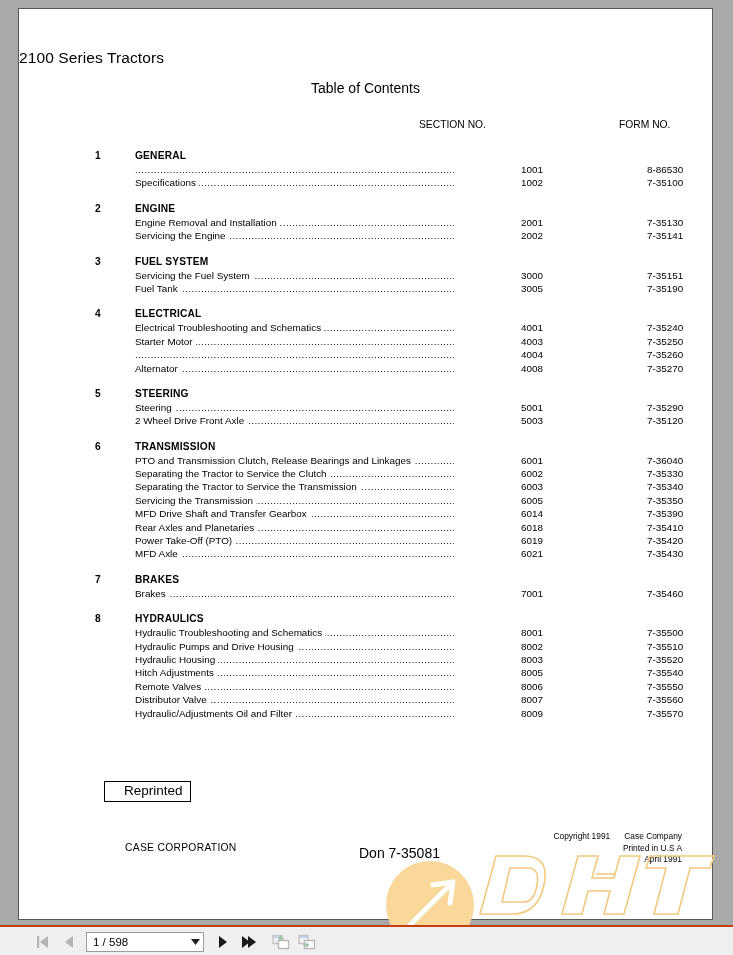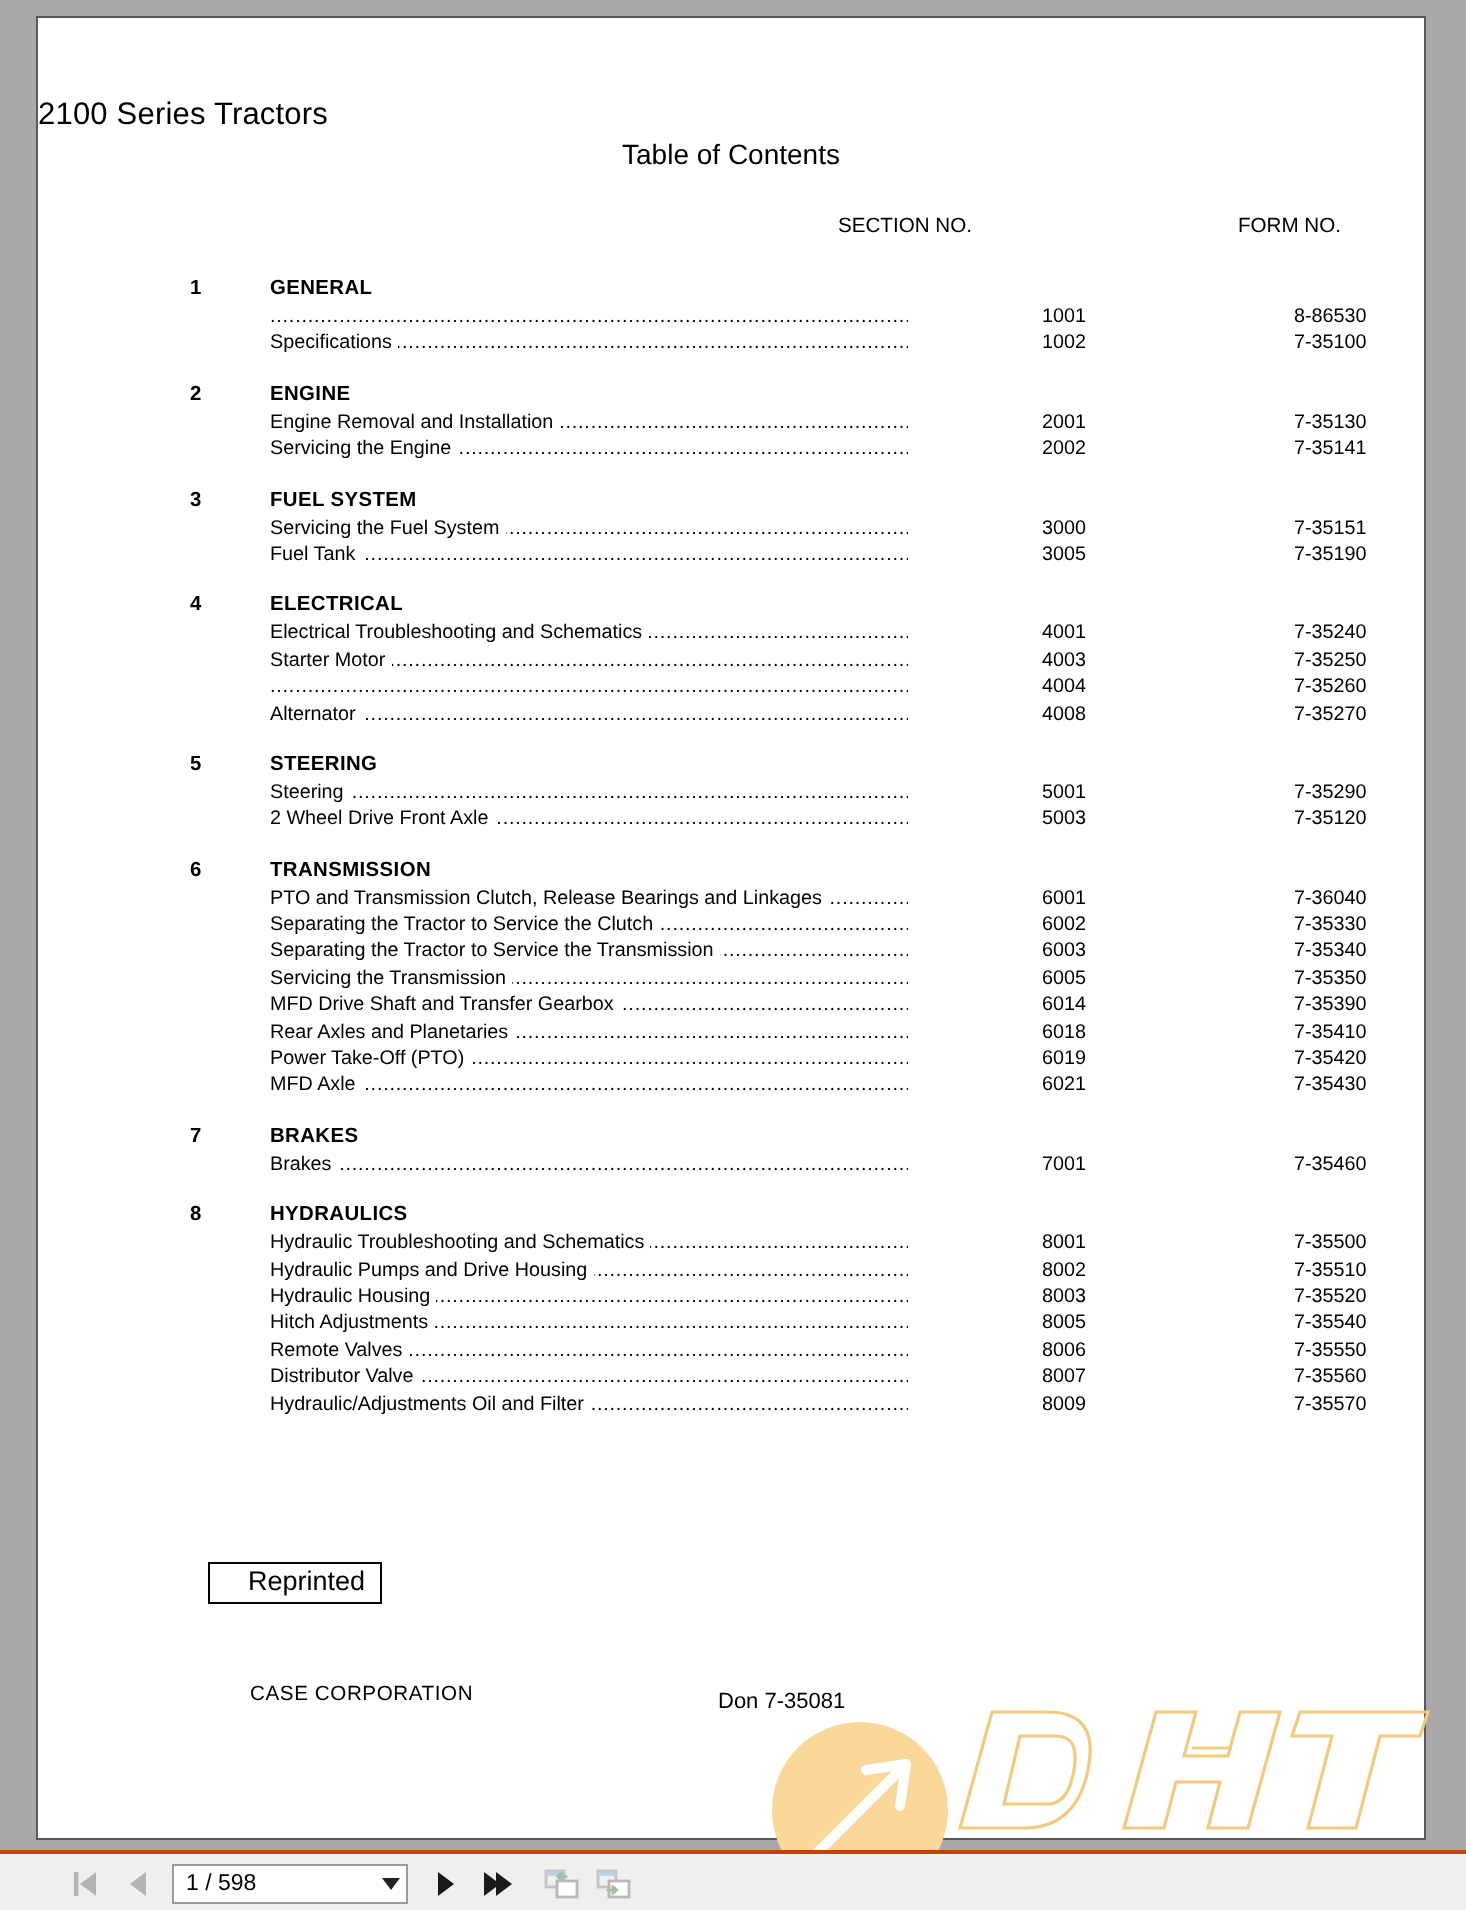--- a/index.html
+++ b/index.html
@@ -36,21 +36,21 @@
   .doc-title {
     font-size: 15.5px;
     color: #000;
     margin-top: 40px;
     letter-spacing: .1px;
   }
   .doc-subtitle {
     text-align: center;
     font-size: 14px;
     color: #000;
-    margin-top: 2px;
+    margin-top: 13px;
   }
 
   
   .col-headers {
     position: relative;
     height: 16px;
     margin-top: 23px;
     font-size: 10.3px;
     color: #000;
   }
@@ -140,21 +140,21 @@
     left: 106px;
     top: 833px;
     font-size: 10.3px;
     color: #000;
     letter-spacing: .3px;
   }
   #footer-don {
     position: absolute;
     left: 340px;
     top: 836px;
-    font-size: 11px;
+    font-size: 14px;
     color: #000;
   }
   #footer-copyright {
     position: absolute;
     right: 30px;
     top: 822px;
     text-align: right;
     font-size: 8.4px;
     color: #000;
     line-height: 11.6px;
@@ -478,20 +478,27 @@
             <span class="row-form">7-35570</span>
           </div>
         </div>
       </div>
 
     <div id="reprinted-stamp">Reprinted</div>
 
     <div id="footer-company">CASE CORPORATION</div>
     <div id="footer-don">Don 7-35081</div>
 
+    <div id="footer-copyright">
+      <div class="cr-line1">
+        <span class="cr-left">Copyright 1991</span><span>Case Company</span>
+      </div>
+      <div>Printed in U.S A</div>
+      <div>April 1991</div>
+    </div>
 
   </div>
 
   <div id="watermark">
     <svg id="wm-circle" viewBox="0 0 90 90">
       <circle cx="45" cy="45" r="44" fill="#fad89a"></circle>
       <path d="M20 70 L68 22" stroke="#ffffff" stroke-width="5" stroke-linecap="round" fill="none"></path>
       <path d="M68 22 L48 25 M68 22 L65 43" stroke="#ffffff" stroke-width="5" stroke-linecap="round" fill="none"></path>
     </svg>
 

